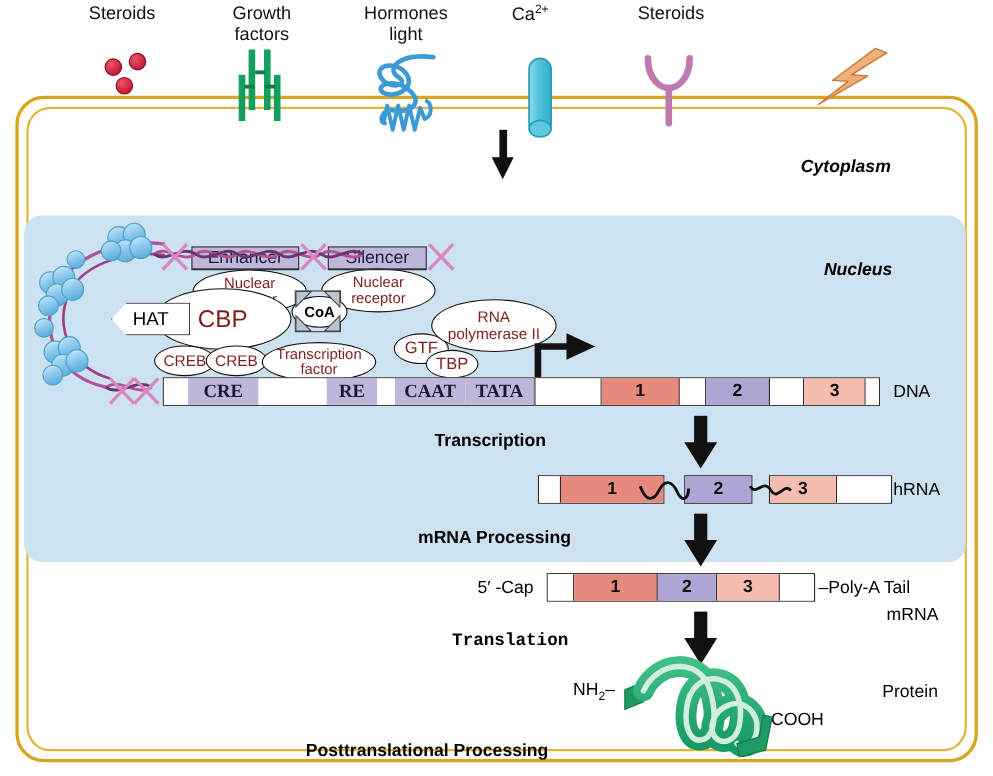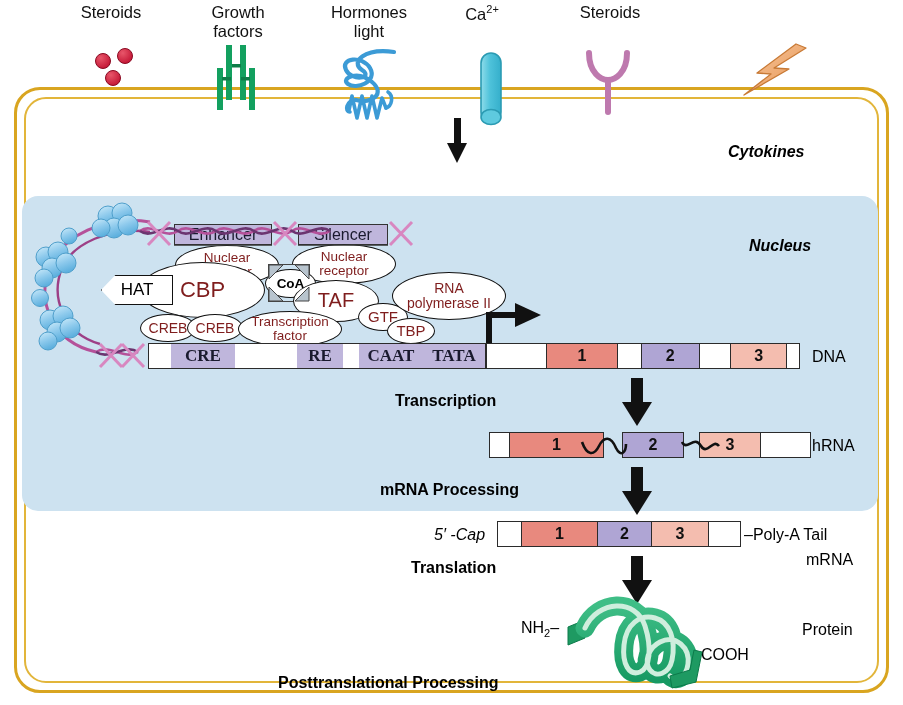--- a/index.html
+++ b/index.html
@@ -158,53 +158,52 @@
 </head>
 <body>
 
 <div id="stage">
 
   <div class="membrane-outer" style="left:14px; top:87px; width:875px; height:606px;"></div>
   <div class="membrane-inner" style="left:24px; top:97px; width:855px; height:586px;"></div>
 
   <div class="nucleus" style="left:22px; top:196px; width:856px; height:315px;"></div>
 
-  <div class="region-label" style="left:728px; top:143px;">Cytokines</div>
+  <div class="region-label" style="left:728px; top:143px;">Cytoplasm</div>
   <div class="region-label" style="left:749px; top:237px;">Nucleus</div>
 
   <div class="stim-label" style="left:50px; top:3px; width:122px;">Steroids</div>
   <div class="stim-label" style="left:310px; top:3px; width:118px;">Hormones
 light</div>
   <div class="stim-label" style="left:180px; top:3px; width:116px;">Growth
 factors</div>
   <div class="stim-label" style="left:430px; top:3px; width:104px;"><span>Ca</span><sup style="font-size:11px;">2+</sup></div>
   <div class="stim-label" style="left:545px; top:3px; width:130px;">Steroids</div>
 
 
   <div class="process-label" style="left:395px; top:392px;">Transcription</div>
   <div class="process-label" style="left:380px; top:481px;">mRNA Processing</div>
-  <div class="process-label" style="left:411px; top:559px;">Translation</div>
+  <div class="process-label" style="left:411px; top:573px;font-family:Liberation Mono, monospace;">Translation</div>
   <div class="process-label" style="left:278px; top:660px;margin-top:14px;">Posttranslational Processing</div>
 
   <div class="reg-box" style="left:174px; top:224px; width:98px; height:21px;">Enhancer</div>
   <div class="reg-box" style="left:298px; top:224px; width:90px; height:21px;">Silencer</div>
 
   <div class="blob" style="left:175px; top:245px; width:104px; height:40px; font-size:13.5px; white-space:pre-line;">Nuclear
 receptor</div>
   <div class="blob" style="left:292px; top:244px; width:104px; height:40px; font-size:13.5px; white-space:pre-line;">Nuclear
 receptor</div>
 
   <div class="blob" style="left:140px; top:262px; width:125px; height:56px; font-size:22px;">CBP</div>
 
   <div class="hat-arrow" style="left:101px; top:275px; width:72px; height:30px;">HAT</div>
 
   <div class="coa-box" style="left:268px; top:264px; width:42px; height:38px;"></div>
   <div class="coa-ell" style="left:265px; top:269px; width:49px; height:27px;font-weight:bold;">CoA</div>
 
-  <div class="blob" style="left:293px; top:280px; width:86px; height:42px; font-size:20px;">TAF</div>
 
   <div class="blob" style="left:358px; top:303px; width:50px; height:28px; font-size:15px;">GTF</div>
 
   <div class="blob" style="left:387px; top:318px; width:48px; height:26px; font-size:15px;">TBP</div>
 
   <div class="blob" style="left:392px; top:272px; width:114px; height:48px; font-size:14px; white-space:pre-line;text-align:center;">RNA
 polymerase II</div>
 
   <div class="blob" style="left:140px; top:314px; width:56px; height:28px; font-size:14px;">CREB</div>
   <div class="blob" style="left:187px; top:314px; width:56px; height:28px; font-size:14px;">CREB</div>
@@ -239,21 +238,21 @@
   </div>
   <div class="bar" style="left:622px; top:432px; width:62px;">
     <div class="seg e2" style="width:100%; border-right:none;">2</div>
   </div>
   <div class="bar" style="left:699px; top:432px; width:112px;">
     <div class="seg e3" style="width:61px;">3</div>
     <div class="seg plain" style="width:49px;"></div>
   </div>
   <div class="side-label" style="left:812px; top:437px;">hRNA</div>
 
-  <div class="side-label" style="left:434px; top:526px;font-style:italic;">5′ -Cap</div>
+  <div class="side-label" style="left:434px; top:526px;">5′ -Cap</div>
   <div class="bar" style="left:497px; top:521px; width:244px;">
     <div class="seg plain" style="width:24px;"></div>
     <div class="seg e1" style="width:76px;">1</div>
     <div class="seg e2" style="width:54px;">2</div>
     <div class="seg e3" style="width:57px;">3</div>
     <div class="seg plain" style="width:30px;"></div>
   </div>
   <div class="side-label" style="left:744px; top:526px;">–Poly-A Tail</div>
   <div class="side-label" style="left:806px; top:551px;">mRNA</div>
 

